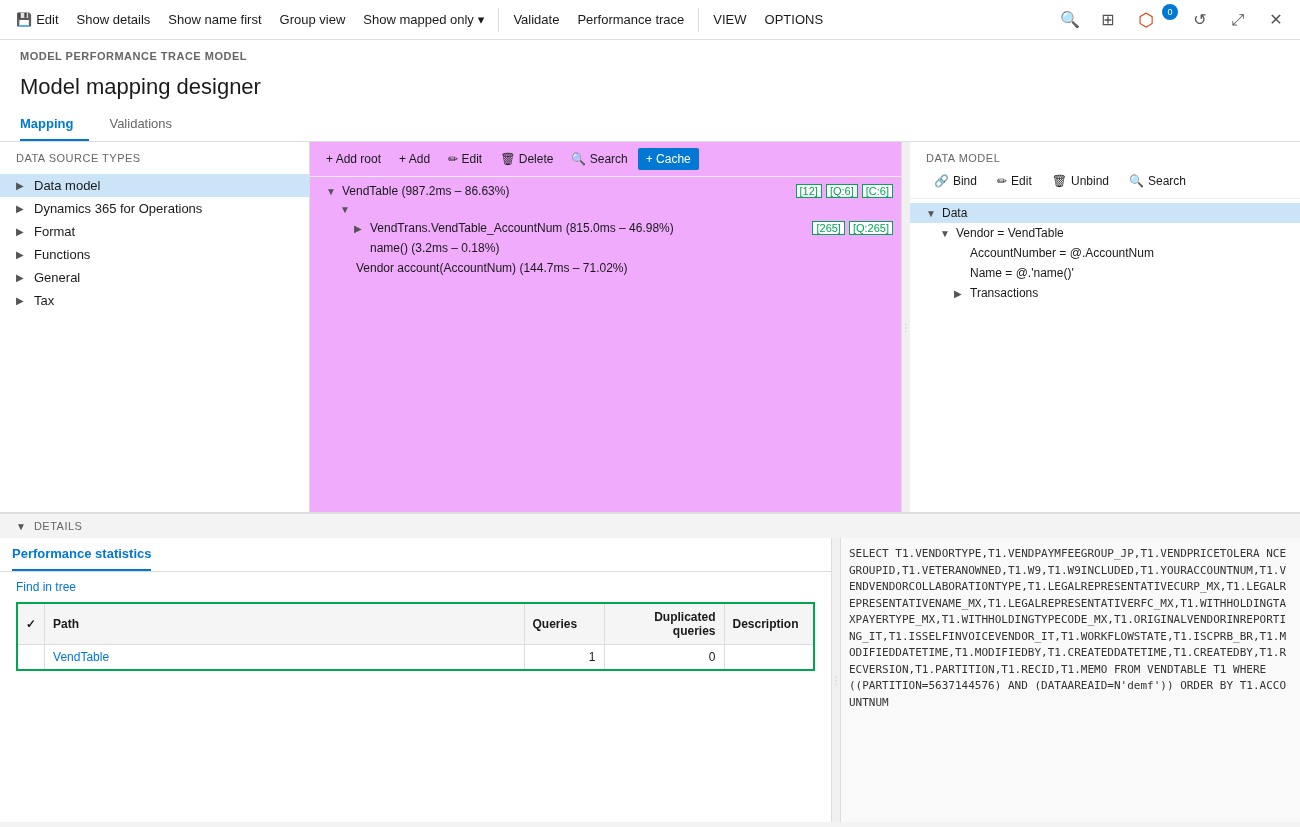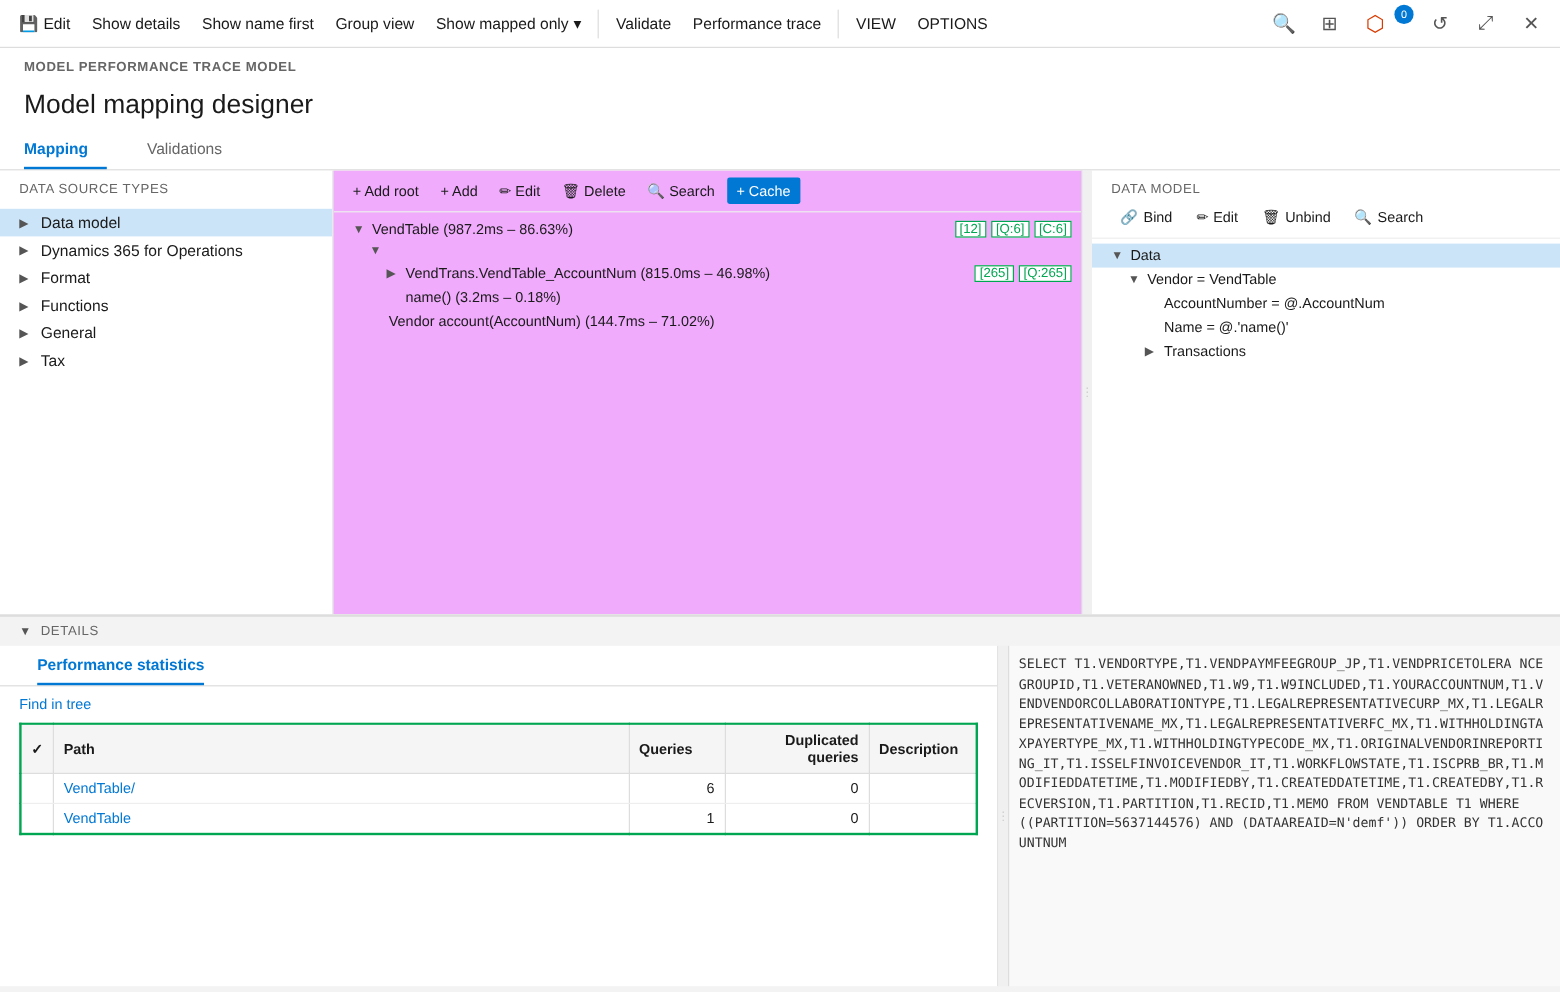--- a/index.html
+++ b/index.html
@@ -39,35 +39,35 @@
     
     .header-area {
       background: #fff; padding: 10px 20px 0 20px;
       border-bottom: 1px solid #ddd;
     }
     .model-label {
       font-size: 11px; color: #666; text-transform: uppercase;
       letter-spacing: 0.5px; margin-bottom: 12px; font-weight: bold;
     }
     .page-title { font-size: 22px; font-weight: 400; color: #1a1a1a; margin-bottom: 10px; }
-    .tabs { display: flex; gap: 17px; }
+    .tabs { display: flex; gap: 4px; }
     .tab {
       padding: 6px 16px 8px 0; cursor: pointer; font-size: 13px;
       color: #666; margin-right: 16px; border-bottom: 2px solid transparent;
     }
     .tab.active { color: #0078d4; border-bottom: 2px solid #0078d4; font-weight: 600; }
 
     
     .three-panel {
       display: flex; flex: 1; overflow: hidden;
     }
 
     
     .panel-left {
-      width: 278px; background: #fff; border-right: 1px solid #ddd;
+      width: 310px; background: #fff; border-right: 1px solid #ddd;
       display: flex; flex-direction: column; overflow: hidden;
     }
     .panel-label {
       font-size: 11px; color: #666; text-transform: uppercase;
       letter-spacing: 0.5px; padding: 10px 16px 6px 16px;
     }
     .tree-item {
       display: flex; align-items: center; padding: 4px 16px;
       cursor: pointer; font-size: 13px; gap: 6px;
     }
@@ -158,21 +158,21 @@
     }
     .bottom-content { display: flex; flex: 1; overflow: hidden; }
 
     
     .details-left {
       flex: 1; background: #fff; margin: 0; padding: 0;
       display: flex; flex-direction: column; overflow: hidden;
       border-right: 1px solid #ddd;
     }
     .details-tabs {
-      padding: 0 31px; display: flex; border-bottom: 1px solid #ddd;
+      padding: 0 12px; display: flex; border-bottom: 1px solid #ddd;
     }
     .details-tab {
       padding: 8px 0 8px 0; margin-right: 16px; font-size: 13px;
       cursor: pointer; border-bottom: 2px solid transparent; color: #666;
     }
     .details-tab.active {
       color: #0078d4; border-bottom: 2px solid #0078d4; font-weight: 600;
     }
     .find-in-tree {
       padding: 8px 16px; font-size: 12px; color: #0078d4;
@@ -411,28 +411,20 @@
                 <th class="check-col">✓</th>
                 <th>Path</th>
                 <th style="text-align:left; width:80px;">Queries</th>
                 <th style="text-align:right; width:120px;">Duplicated queries</th>
                 <th style="width:90px;">Description</th>
               </tr>
             </thead>
             <tbody id="perf-table-body">
                 <tr>
     <td class="check-col"></td>
-    <td class="path-cell">VendTable/<relations vendtrans.vendtable_accountnum<="" td="">
-    </relations></td>
-                  <td class="num-cell">6</td>
-    <td class="num-cell">0</td>
-    <td></td>
-  </tr>
-                <tr>
-    <td class="check-col"></td>
     <td class="path-cell">VendTable</td>
     <td class="num-cell">1</td>
     <td class="num-cell">0</td>
     <td></td>
   </tr>
               </tbody>
           </table>
         </div>
       </div>
 

